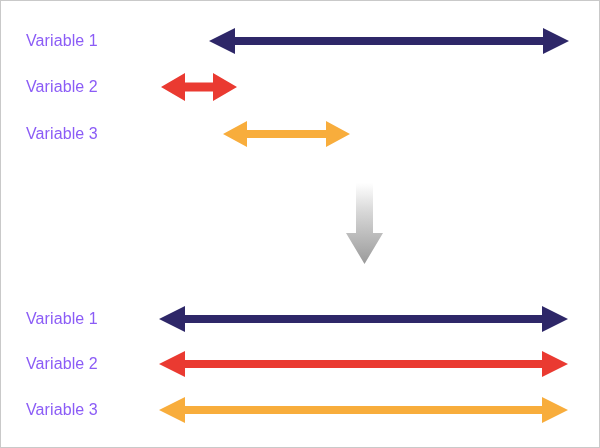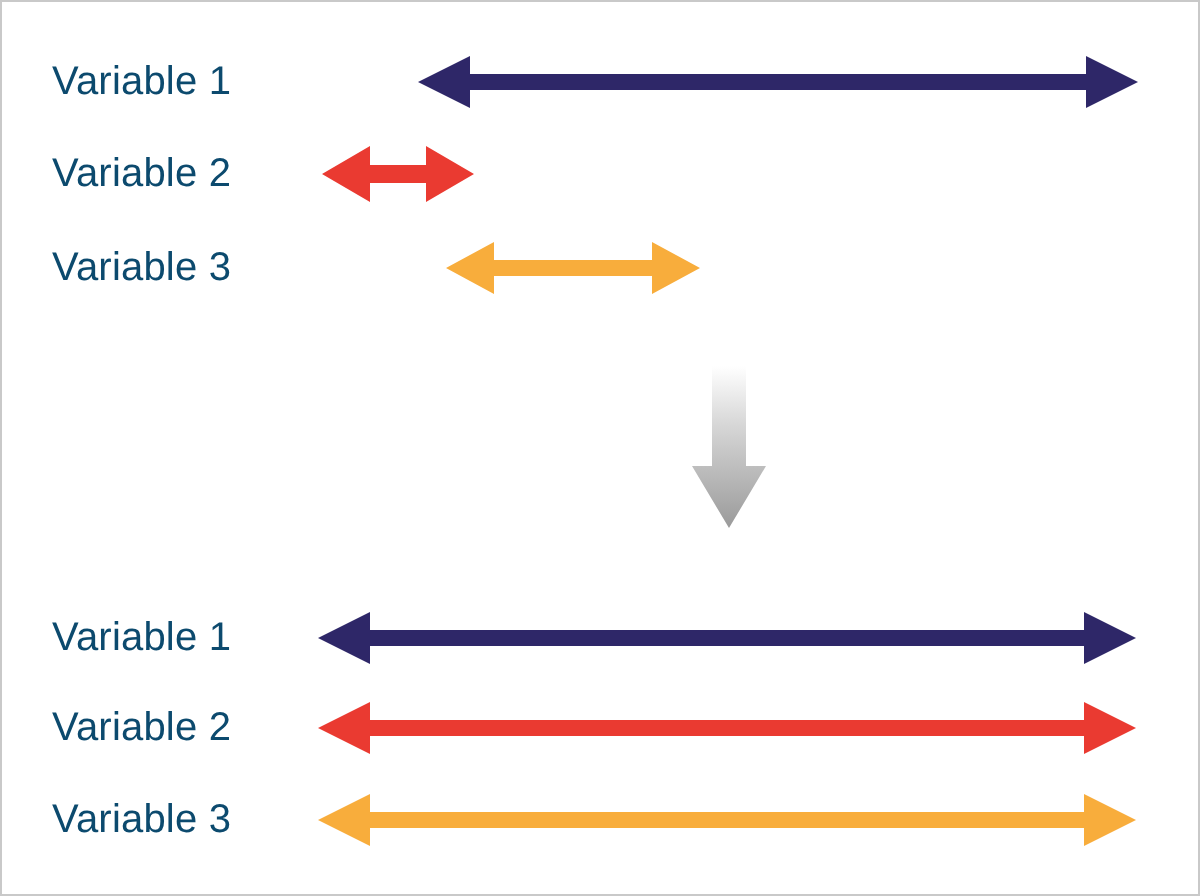--- a/index.html
+++ b/index.html
@@ -25,23 +25,23 @@
     position: absolute;
     left: 0;
     top: 0;
     width: 600px;
     height: 448px;
   }
 
   .var-label {
     position: absolute;
     font-family: "Liberation Sans", sans-serif;
-    font-size: 20px;
+    font-size: 16px;
     font-weight: 400;
-    color: #0c4a6e;
+    color: #8b5cf6;
     letter-spacing: 0.1px;
     white-space: nowrap;
     line-height: 1;
     transform: translateY(-50%);
   }
 </style>
 </head>
 <body>
 
 <div class="figure">

